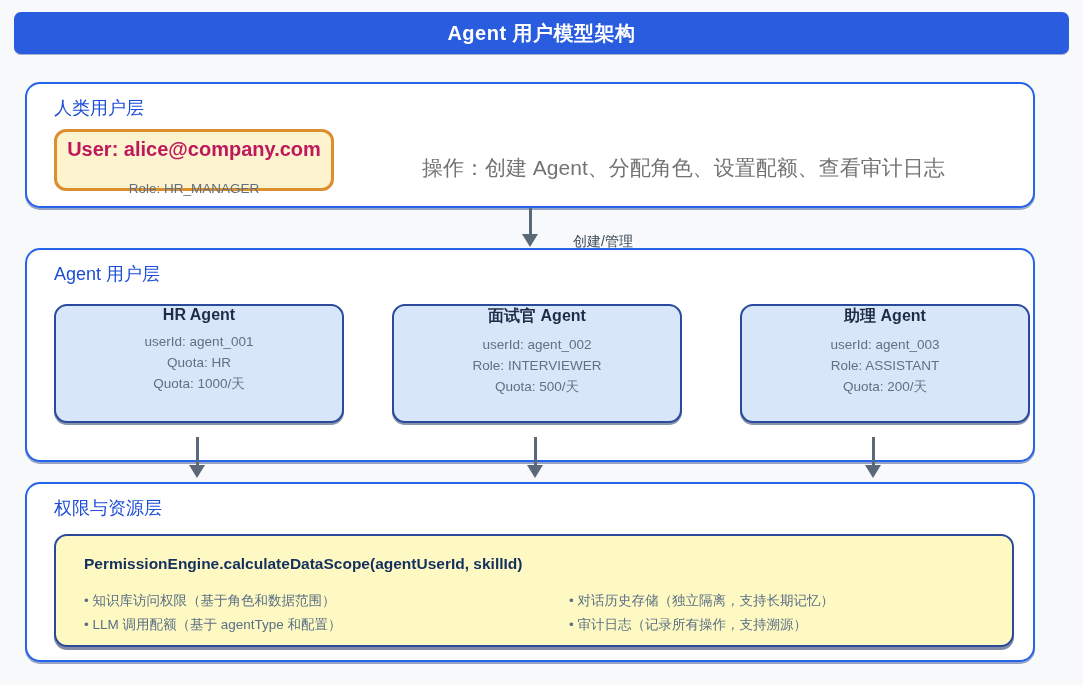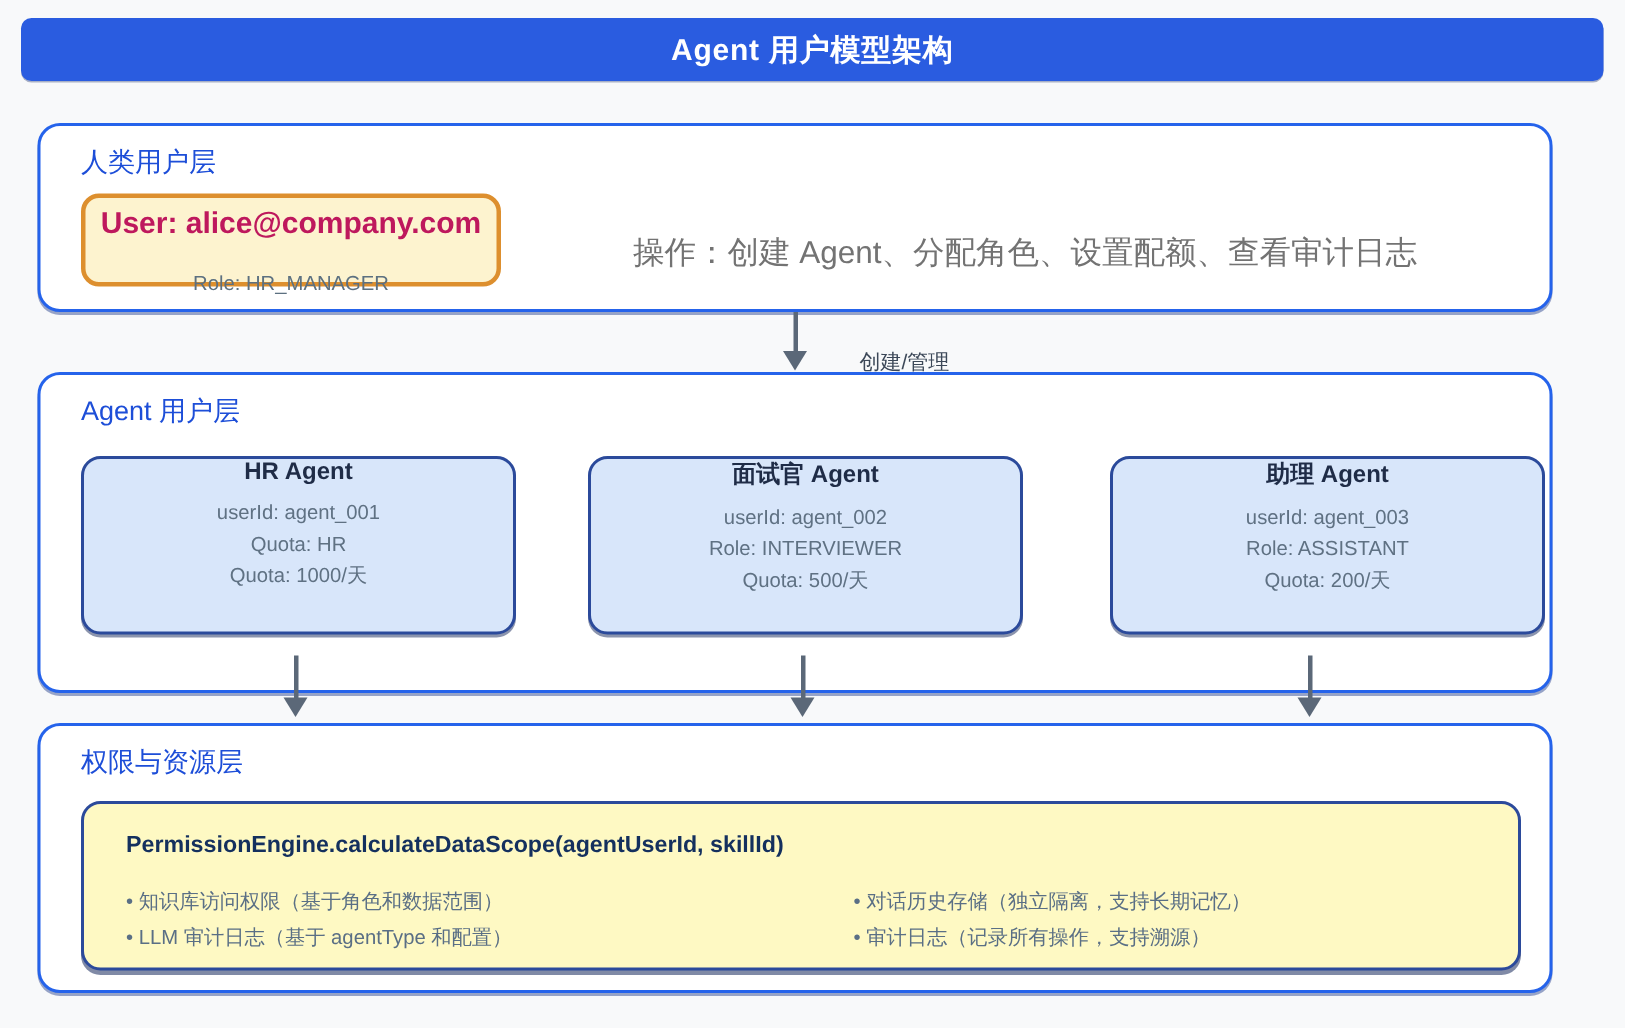--- a/index.html
+++ b/index.html
@@ -160,21 +160,21 @@
     <div class="shaft"></div>
     <div class="head"></div>
   </div>
 
   <div class="section section-perm">
     <div class="section-title">权限与资源层</div>
     <div class="perm-box">
       <div class="perm-engine">PermissionEngine.calculateDataScope(agentUserId, skillId)</div>
       <div class="perm-col perm-col-left">
         <span>• 知识库访问权限（基于角色和数据范围）</span>
-        <span>• LLM 审计日志（基于 agentType 和配置）</span>
+        <span>• LLM 调用配额（基于 agentType 和配置）</span>
       </div>
       <div class="perm-col perm-col-right">
         <span>• 对话历史存储（独立隔离，支持长期记忆）</span>
         <span>• 审计日志（记录所有操作，支持溯源）</span>
       </div>
     </div>
   </div>
 
 </div>
 

